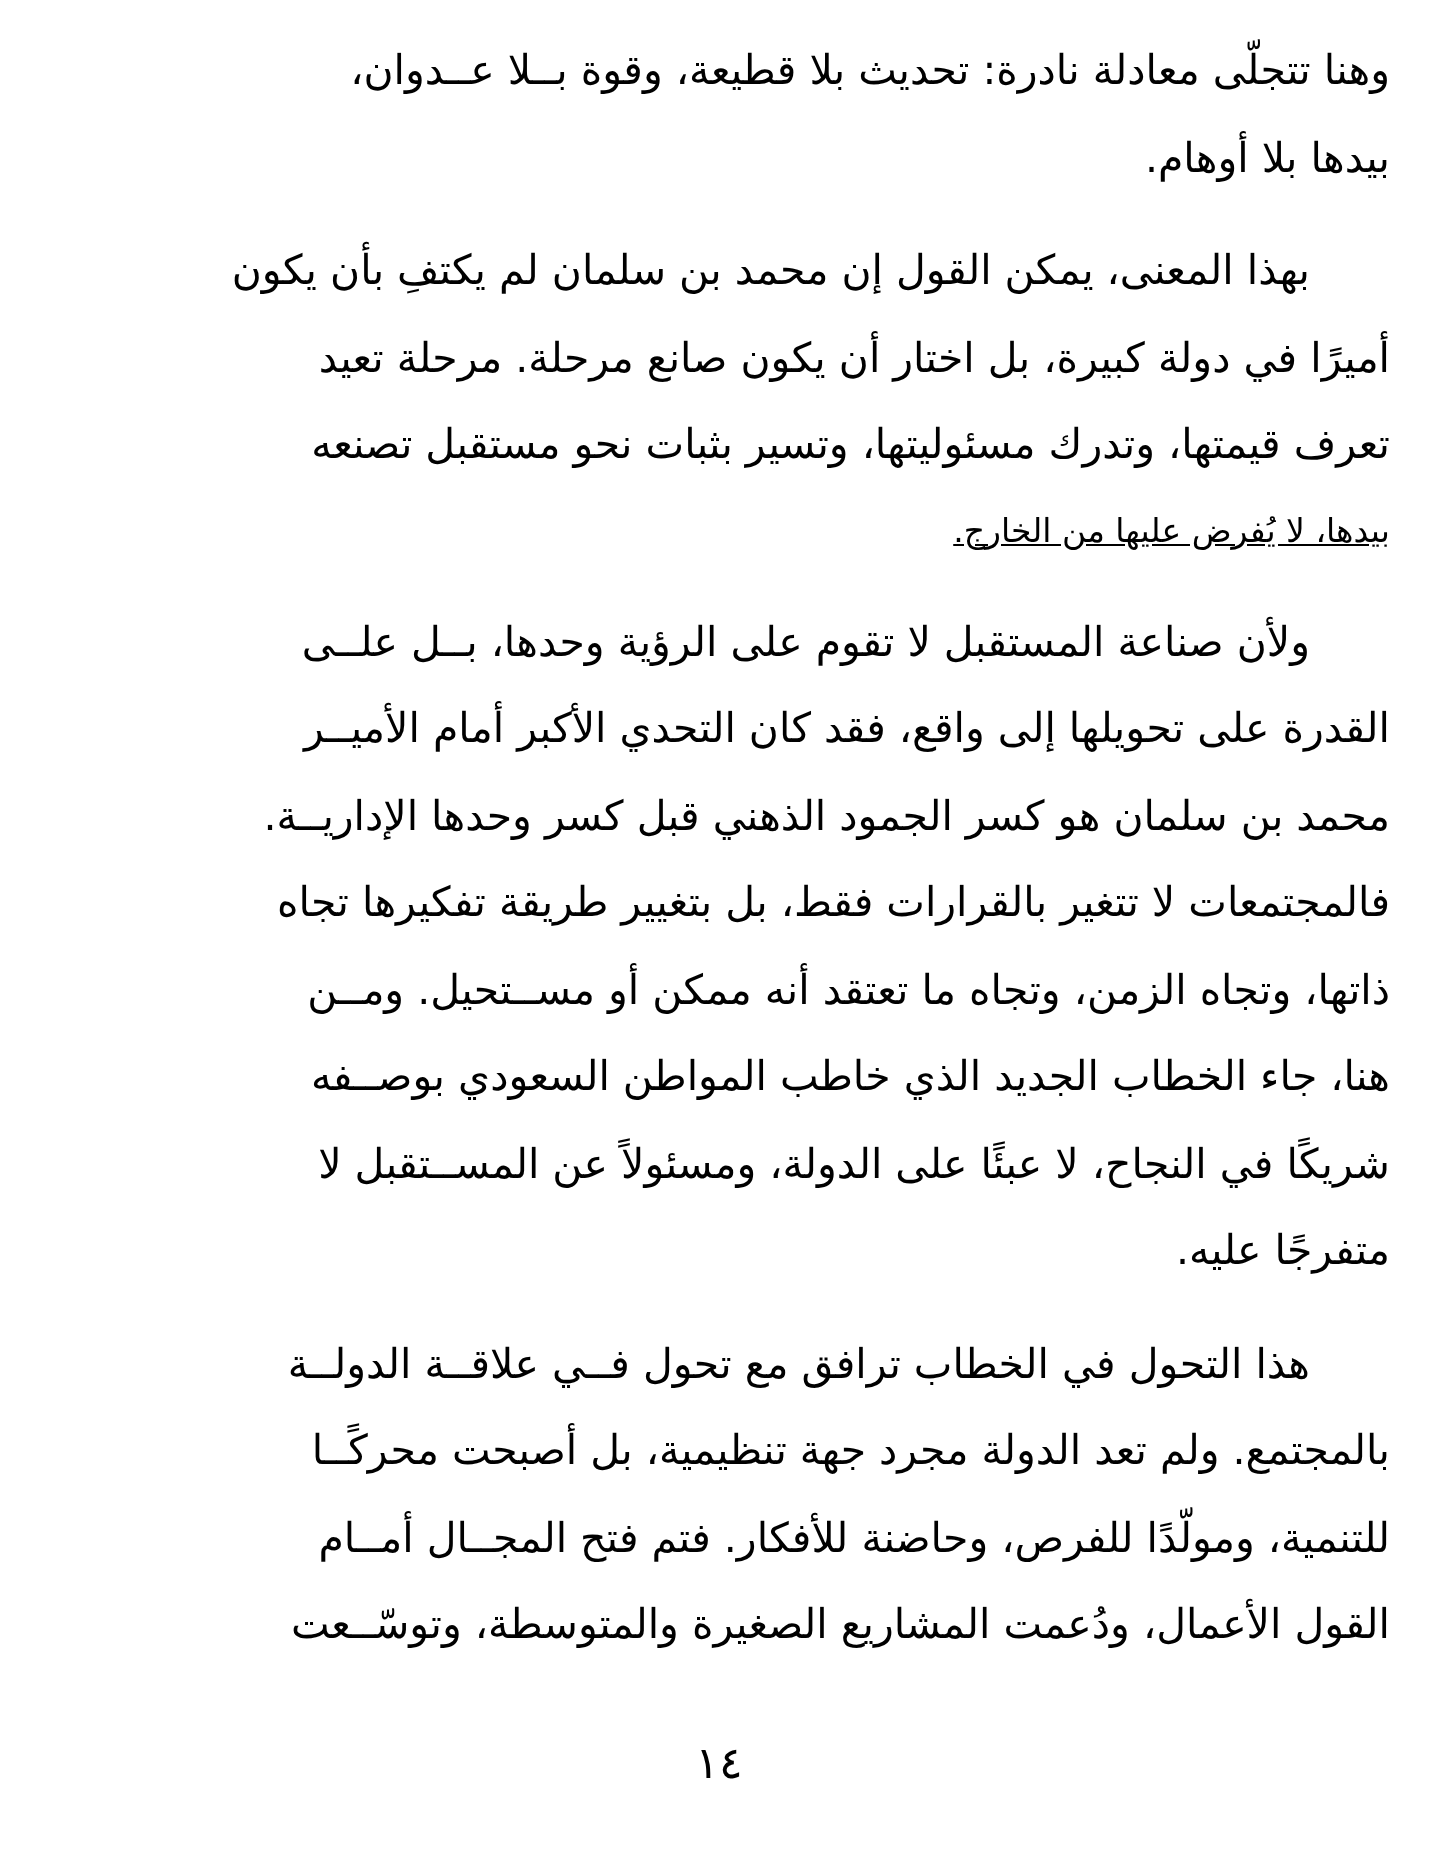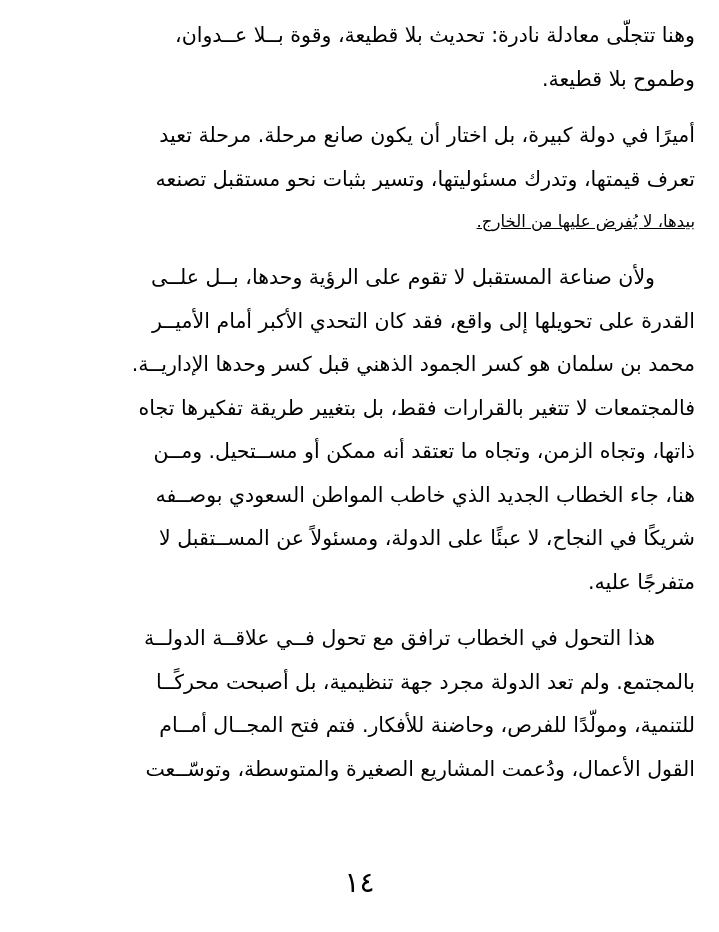--- a/index.html
+++ b/index.html
@@ -51,34 +51,35 @@
     height: 42px;
     text-decoration: underline;
   }
   .page-number {
     position: absolute;
     left: 0;
     right: 0;
     top: 866px;
     text-align: center;
     direction: rtl;
-    font-size: 28px;
+    font-size: 22px;
     line-height: 34px;
   }
 </style>
 </head>
 <body>
 
 <div class="page">
   <div class="text-body">
       <div class="para">
         <div class="line">وهنا تتجلّى معادلة نادرة: تحديث بلا قطيعة، وقوة بــلا عــدوان،</div>
-        <div class="line">وطموح بلا قطيعة.</div>
+        <div class="line">بيدها بلا أوهام.</div>
       </div>
       <div class="para">
+        <div class="line first">بهذا المعنى، يمكن القول إن محمد بن سلمان لم يكتفِ بأن يكون</div>
         <div class="line">أميرًا في دولة كبيرة، بل اختار أن يكون صانع مرحلة. مرحلة تعيد</div>
         <div class="line">تعرف قيمتها، وتدرك مسئوليتها، وتسير بثبات نحو مستقبل تصنعه</div>
         <div class="line small">بيدها، لا يُفرض عليها من الخارج.</div>
       </div>
       <div class="para">
         <div class="line first">ولأن صناعة المستقبل لا تقوم على الرؤية وحدها، بــل علــى</div>
         <div class="line">القدرة على تحويلها إلى واقع، فقد كان التحدي الأكبر أمام الأميــر</div>
         <div class="line">محمد بن سلمان هو كسر الجمود الذهني قبل كسر وحدها الإداريــة.</div>
         <div class="line">فالمجتمعات لا تتغير بالقرارات فقط، بل بتغيير طريقة تفكيرها تجاه</div>
         <div class="line">ذاتها، وتجاه الزمن، وتجاه ما تعتقد أنه ممكن أو مســتحيل. ومــن</div>

